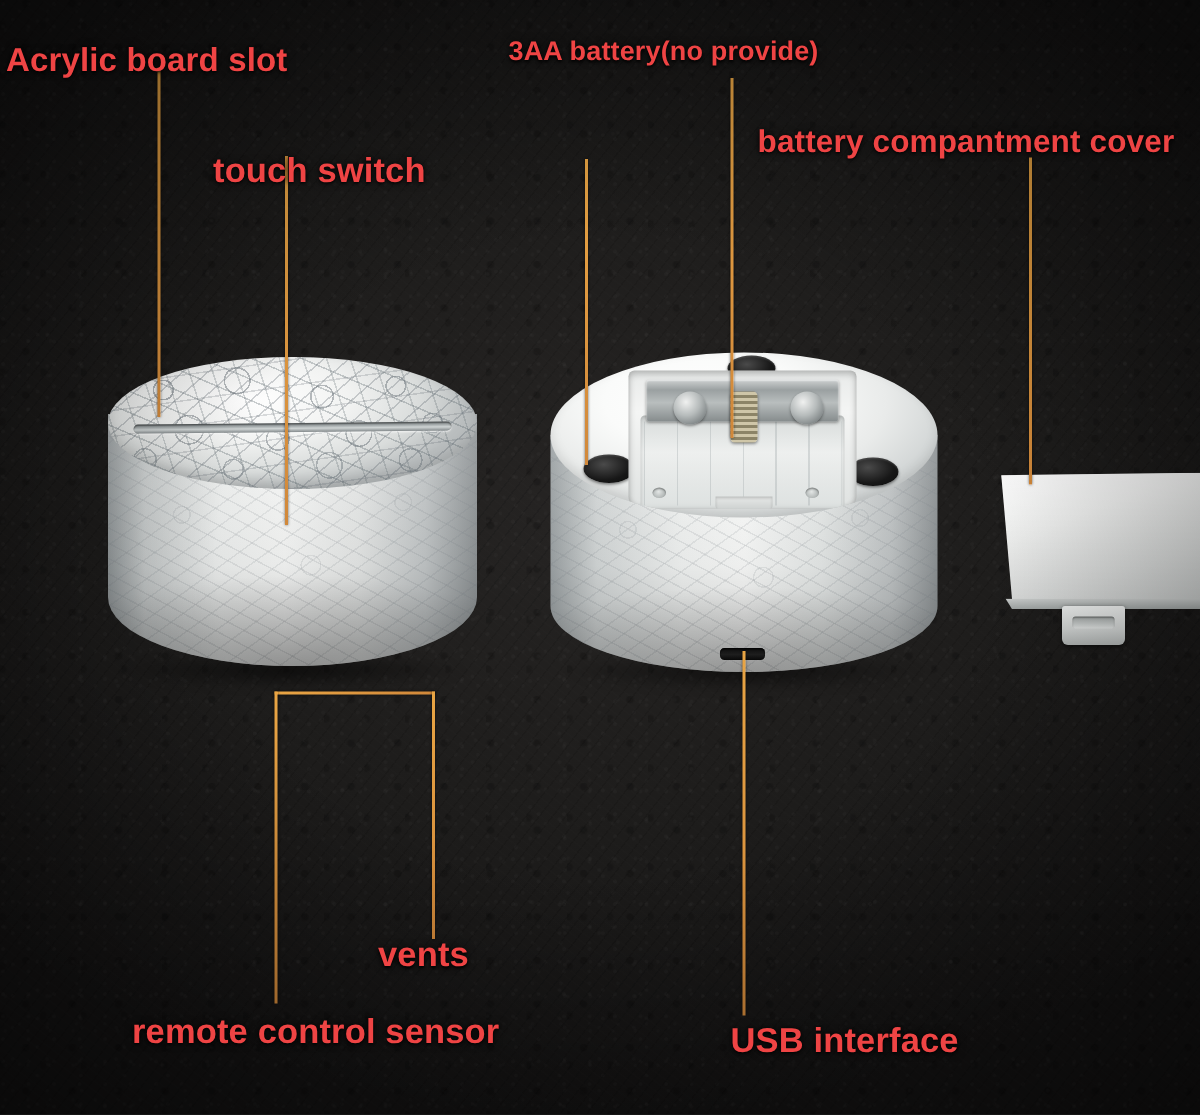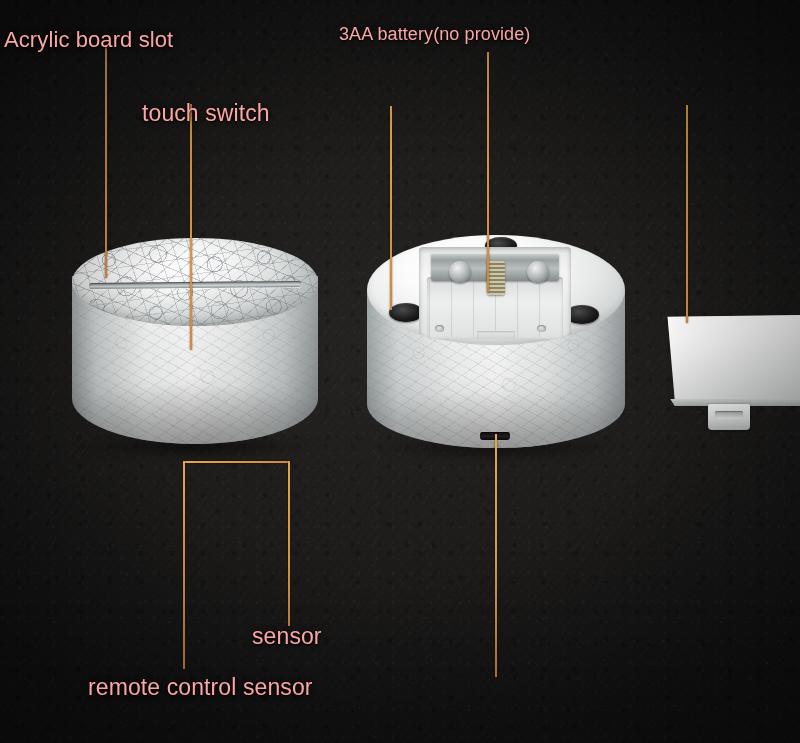--- a/index.html
+++ b/index.html
@@ -37,25 +37,25 @@
                      repeating-linear-gradient(-52deg, rgba(0,0,0,.25) 0 1px, transparent 1px 7px);
   }
   .vignette{
     position:absolute;inset:0;
     background:radial-gradient(ellipse 80% 70% at 50% 50%, rgba(0,0,0,0) 40%, rgba(0,0,0,.55) 100%);
   }
 
   
   .label{
     position:absolute;
-    color:#fca5a5;
+    color:#ef4444;
     white-space:nowrap;
     letter-spacing:.1px;
     text-shadow:0 1px 2px rgba(0,0,0,.9), 0 0 6px rgba(0,0,0,.7);
-    font-weight:400;
+    font-weight:700;
     text-align:right;
   }
 
   
   .leader{
     position:absolute;
     width:2px;
     background:linear-gradient(to bottom,#e9a544,#d1883a);
     box-shadow:0 0 2px rgba(0,0,0,.6);
   }
@@ -323,19 +323,21 @@
 
   <div class="vignette"></div>
 
   <div class="label" style="left:4px;top:27px;font-size:22px">Acrylic board slot</div>
 
   <div class="label" style="left:142px;top:100px;font-size:23px">touch switch</div>
 
   <div class="label" style="left:339px;top:24px;font-size:18px">3AA battery(no provide)</div>
 
 
-
-  <div class="label" style="left:252px;top:623px;font-size:23px">sensor</div>
+  <div class="label" style="left:505px;top:83px;font-size:21px">battery compantment cover</div>
+
+  <div class="label" style="left:252px;top:623px;font-size:23px">vents</div>
 
   <div class="label" style="left:88px;top:674px;font-size:23px">remote control sensor</div>
 
+  <div class="label" style="left:487px;top:680px;font-size:23px">USB interface</div>
 
 </div>
 
 </body></html>

